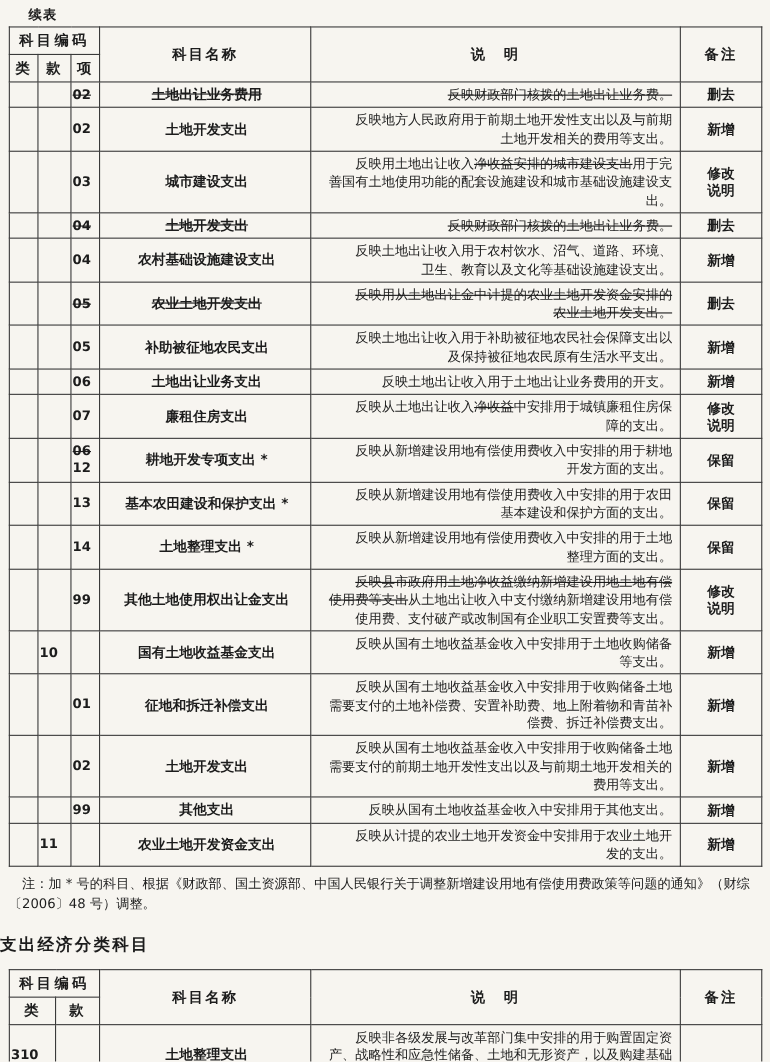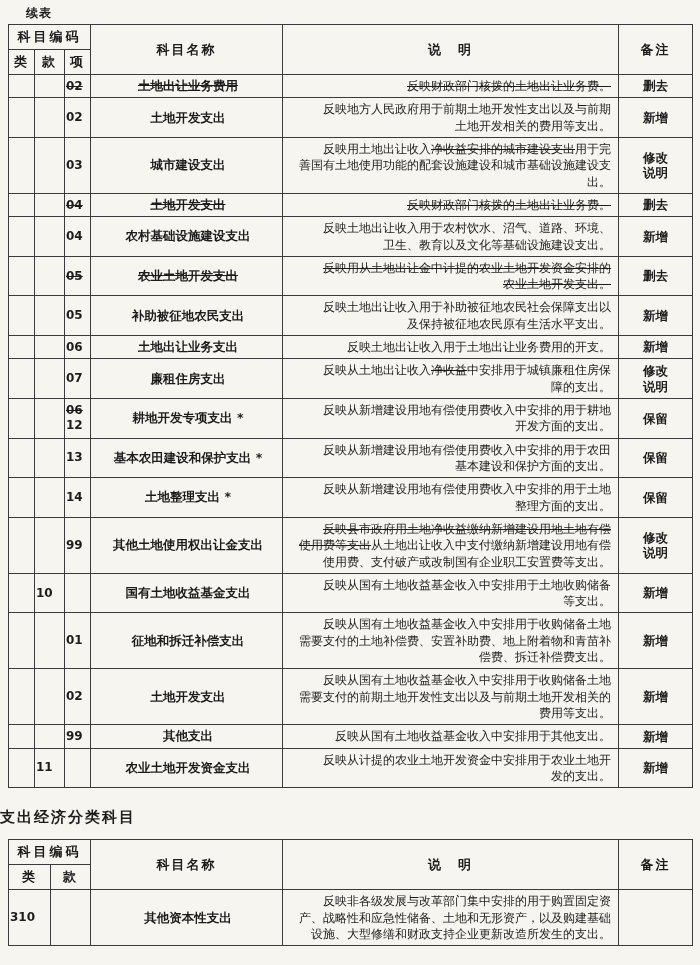--- a/index.html
+++ b/index.html
@@ -300,20 +300,21 @@
           <td class="code"></td>
           <td class="name"><span>农业土地开发资金支出</span></td>
           <td class="desc"><span>反映从计提的农业土地开发资金中安排用于农业土地开发的支出。</span></td>
           <td class="note">
             <div>新增</div>
           </td>
         </tr>
       </tbody>
   </table>
 
+  <p class="footnote">注：加 * 号的科目、根据《财政部、国土资源部、中国人民银行关于调整新增建设用地有偿使用费政策等问题的通知》（财综〔2006〕48 号）调整。</p>
 
   <h2 class="section-title">支出经济分类科目</h2>
 
   <table>
     <colgroup>
       <col style="width:42px">
         <col style="width:40px">
       <col style="width:192px">
         <col style="width:336px">
         <col style="width:74px">
@@ -329,20 +330,20 @@
         <th>类</th>
         <th>款</th>
       </tr>
     </thead>
     <tbody id="t2body">
         <tr>
           <td class="code">
             <div>310</div>
           </td>
           <td class="code"></td>
-          <td class="name"><span>其他资本性支出</span></td>
+          <td class="name"><span>土地整理支出</span></td>
           <td class="desc"><span>反映非各级发展与改革部门集中安排的用于购置固定资产、战略性和应急性储备、土地和无形资产，以及购建基础设施、大型修缮和财政支持企业更新改造所发生的支出。</span></td>
           <td class="note"></td>
         </tr>
       </tbody>
   </table>
 
 </div>
 
 </body></html>

